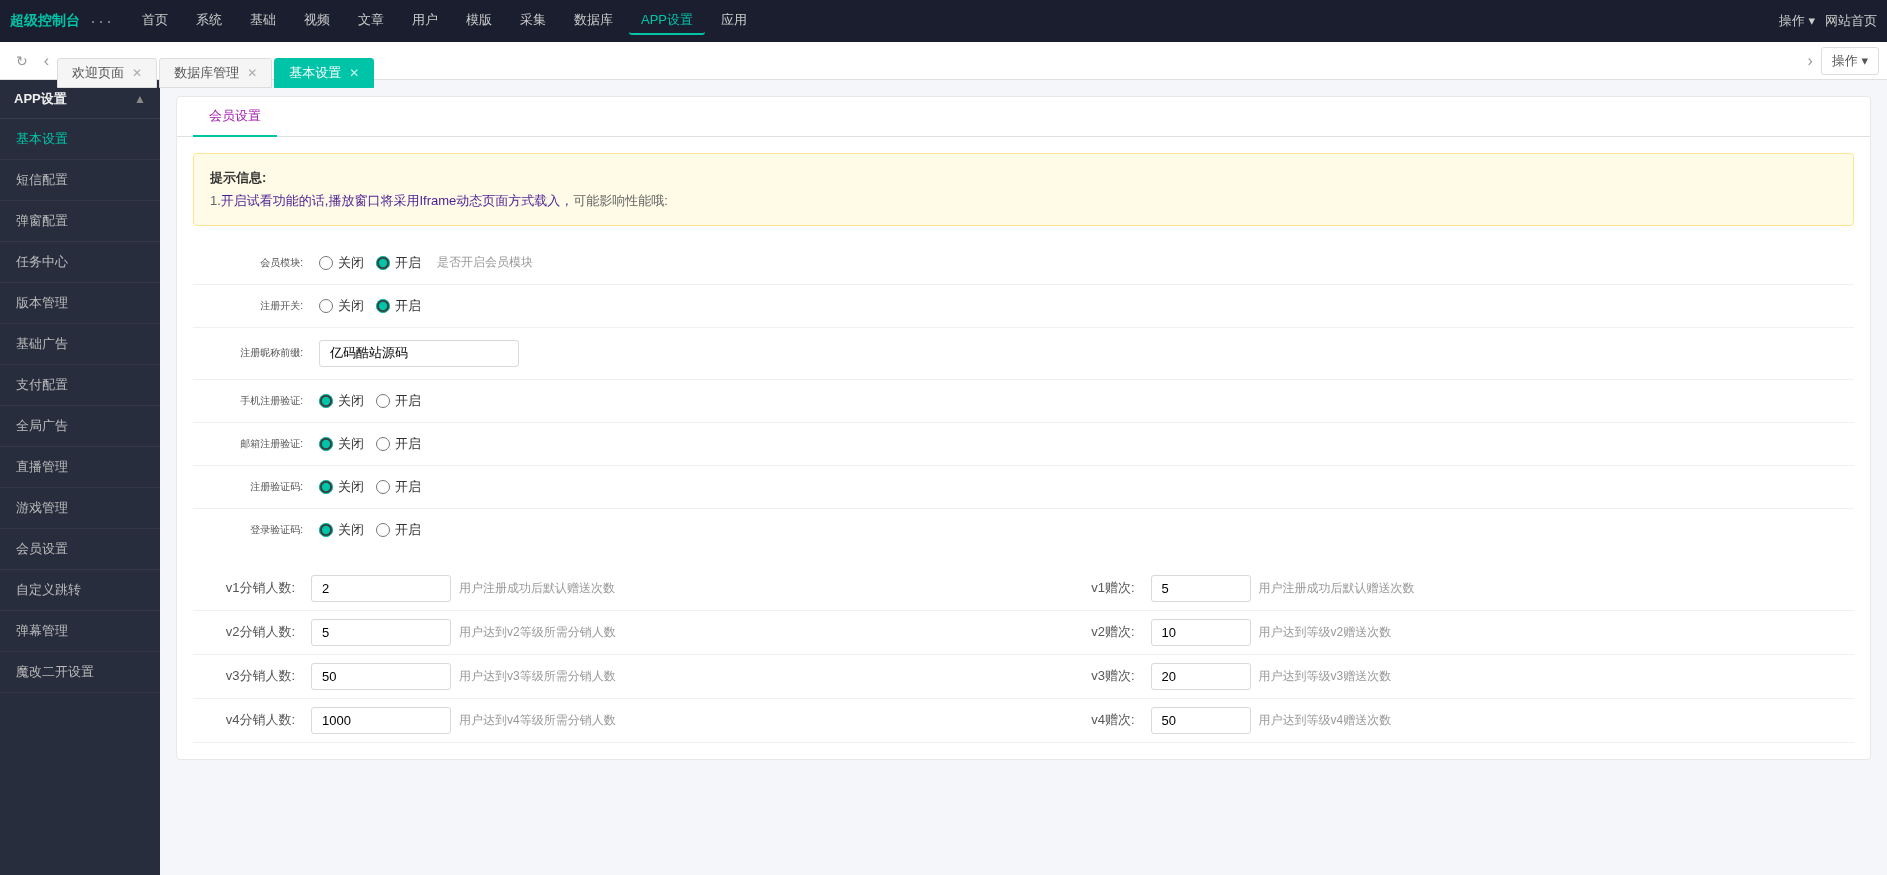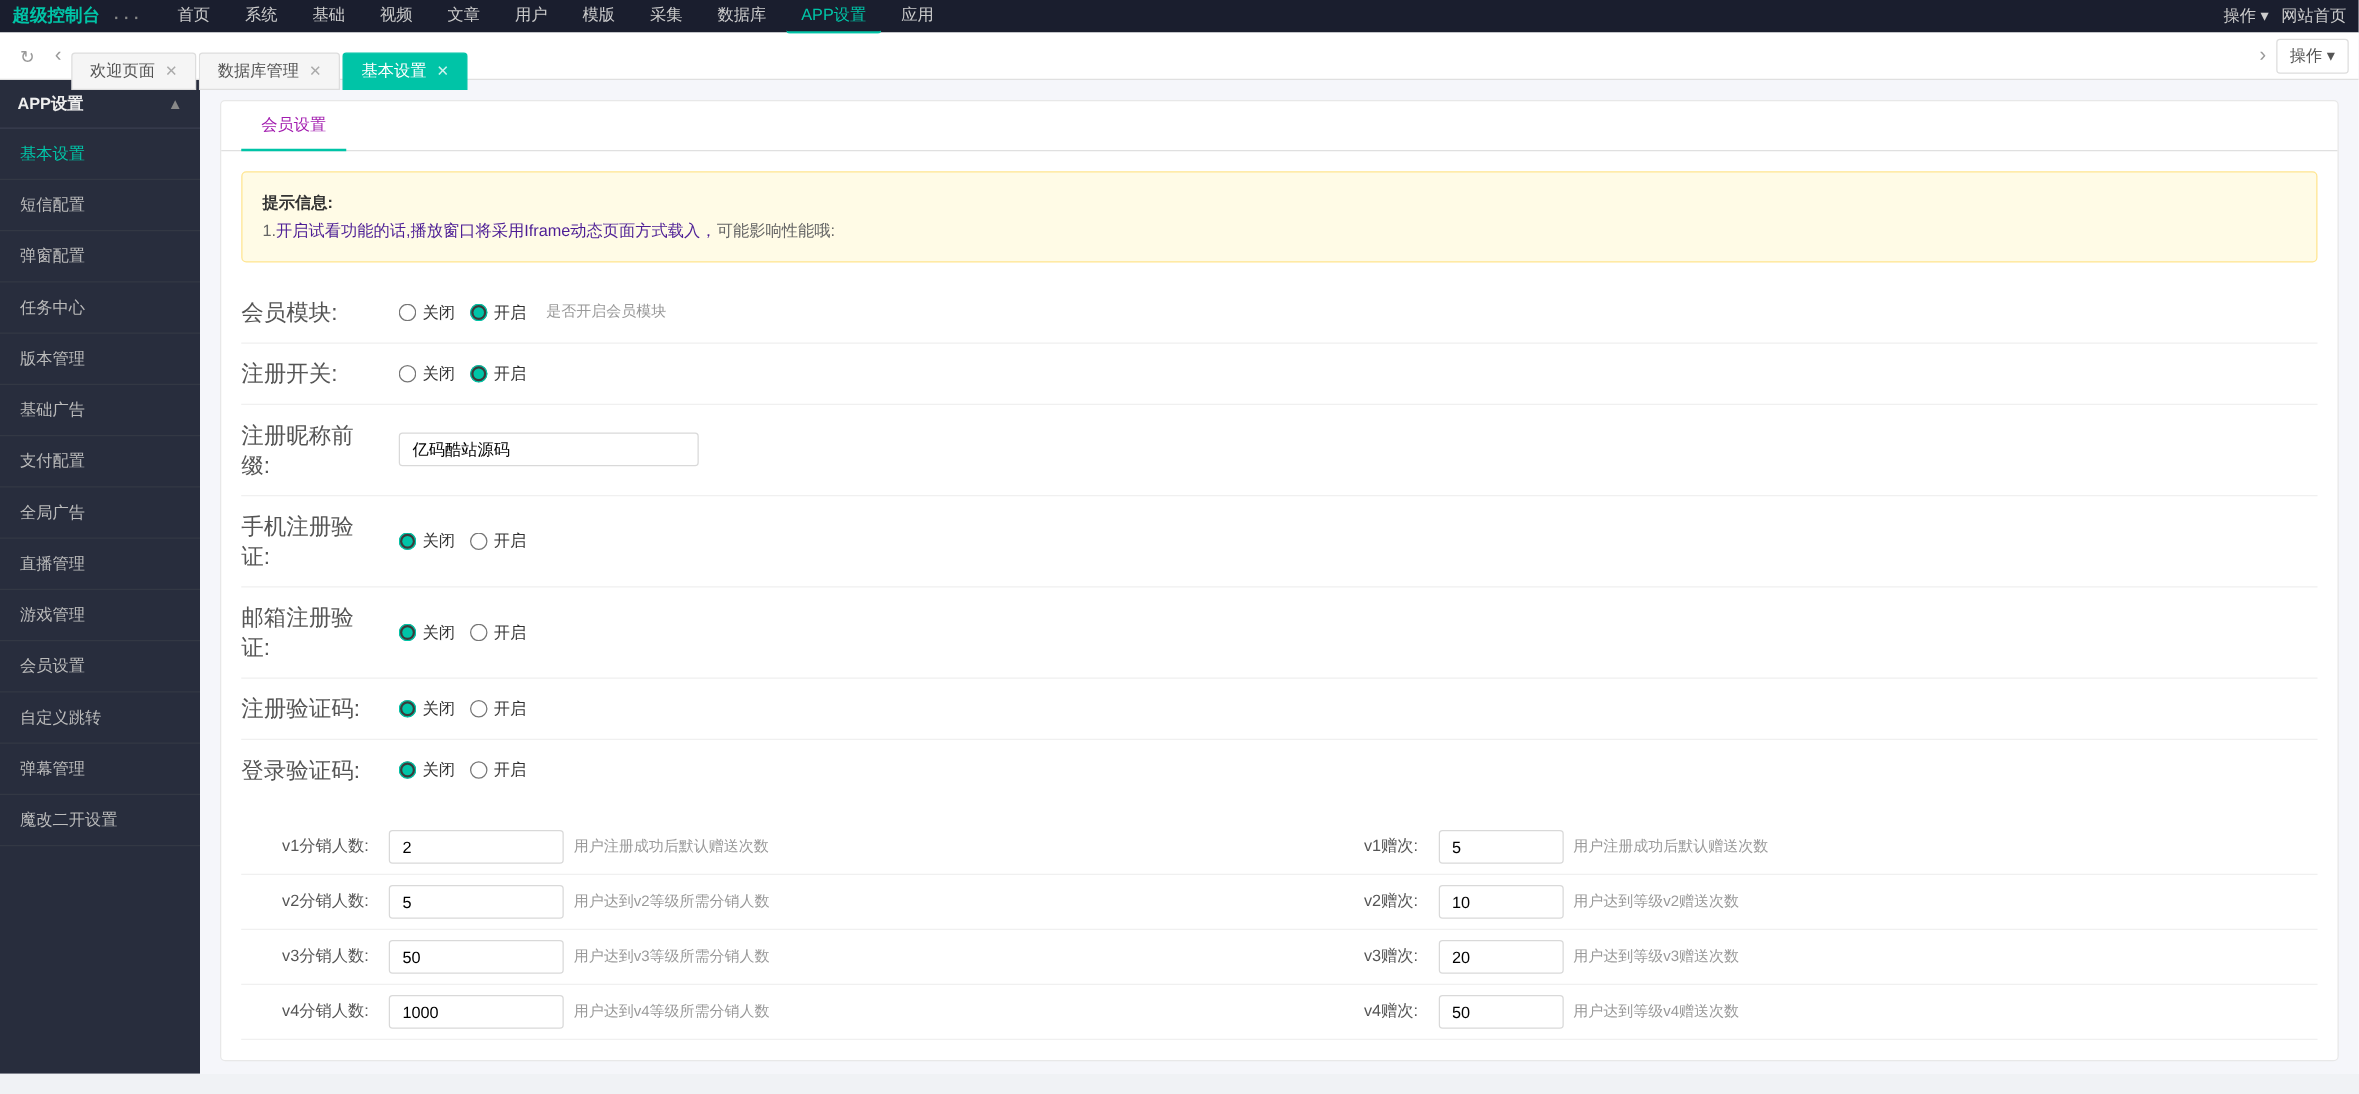--- a/index.html
+++ b/index.html
@@ -4,21 +4,21 @@
   <style>
     * { box-sizing: border-box; margin: 0; padding: 0; }
     body { font-family: "Microsoft YaHei", "PingFang SC", sans-serif; font-size: 13px; background: #f0f2f5; color: #333; }
 
     
     .top-nav {
       background: #1a1e2e;
       color: #ccc;
       display: flex;
       align-items: center;
-      height: 26px;
+      height: 42px;
       padding: 0 10px;
     }
     .top-nav .brand {
       color: #00c4a7;
       font-weight: bold;
       font-size: 14px;
       margin-right: 10px;
       white-space: nowrap;
     }
     .top-nav .dots {
@@ -225,22 +225,23 @@
       align-items: center;
       padding: 12px 0;
       border-bottom: 1px solid #f0f0f0;
       gap: 16px;
     }
     .form-row:last-child {
       border-bottom: none;
     }
     .form-label {
       width: 110px;
+      text-align: right;
       color: #555;
-      font-size: 18px;
+      font-size: 10px;
       flex-shrink: 0;
     }
     .form-controls {
       display: flex;
       align-items: center;
       gap: 12px;
     }
     .form-hint {
       color: #999;
       font-size: 12px;
@@ -255,21 +256,21 @@
       cursor: pointer;
       accent-color: #00c4a7;
       width: 14px;
       height: 14px;
     }
     .form-input {
       border: 1px solid #d9d9d9;
       border-radius: 3px;
       padding: 5px 10px;
       font-size: 13px;
-      width: 240px;
+      width: 200px;
       outline: none;
     }
 
     
     .grid-form {
       padding: 0 16px 16px;
     }
     .grid-row {
       display: grid;
       grid-template-columns: 110px 140px 1fr 80px 100px 1fr;

